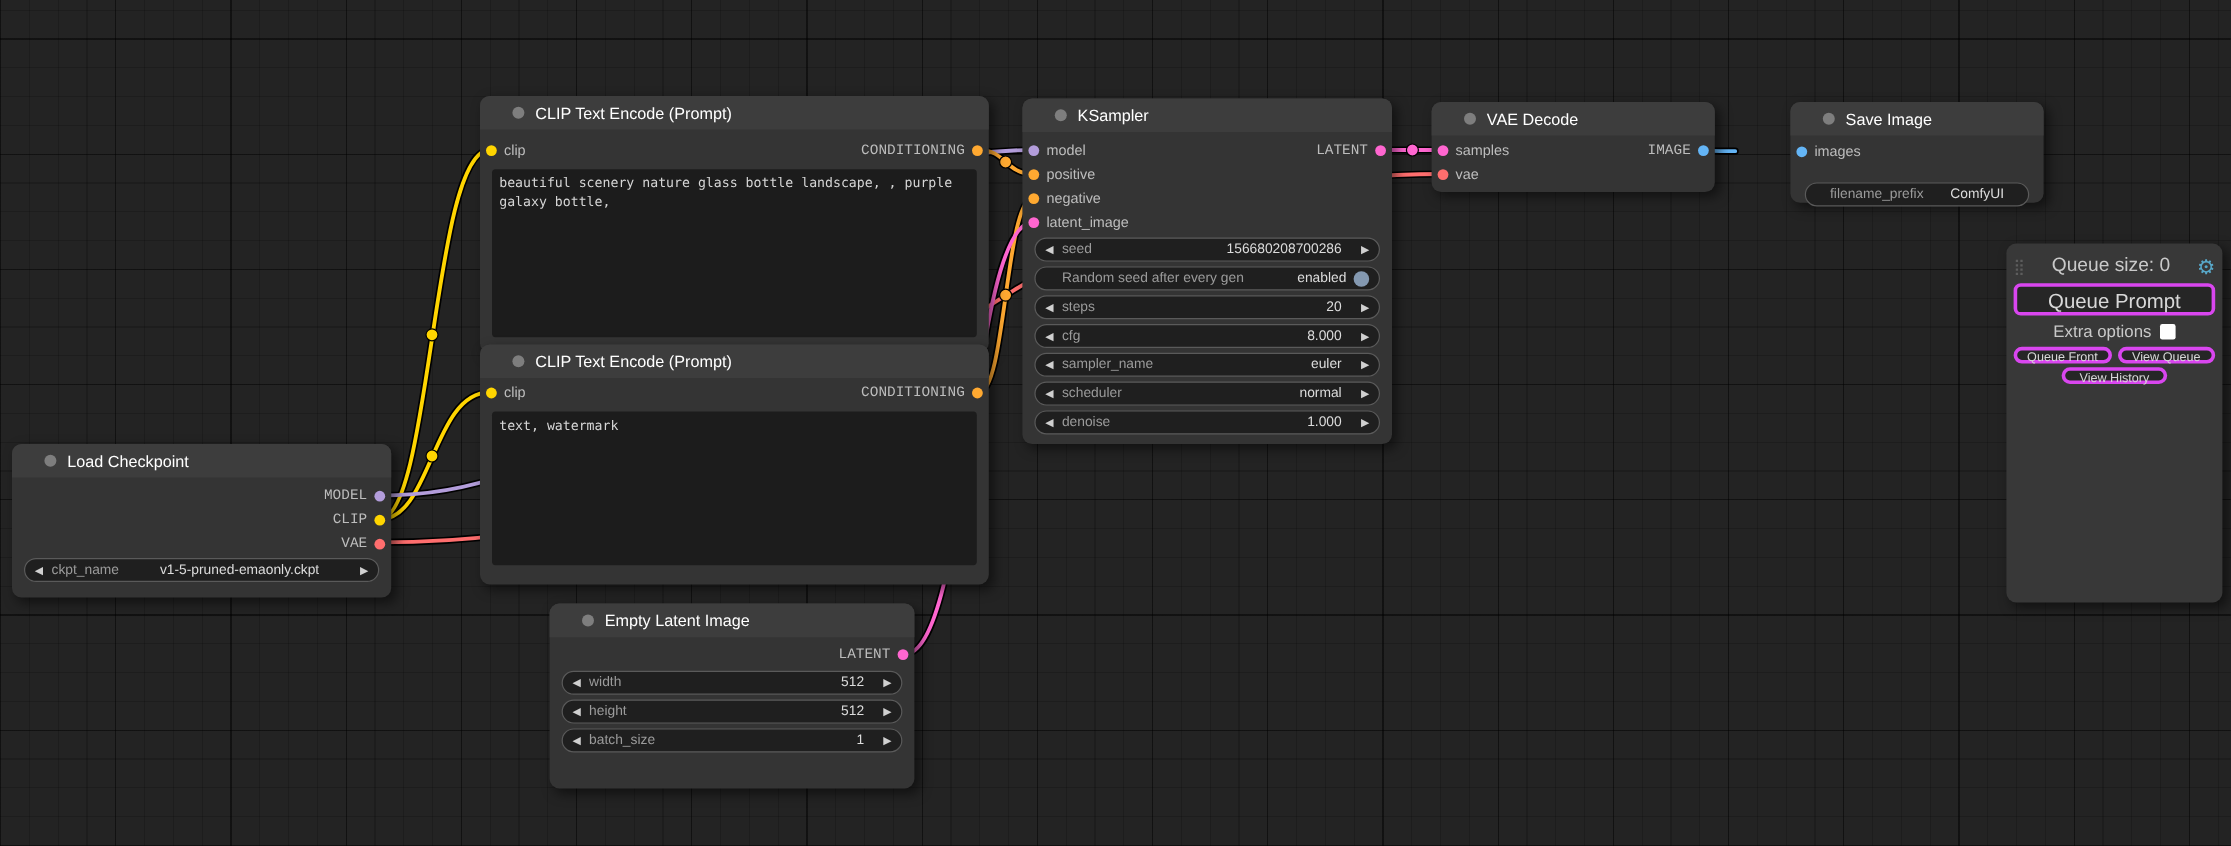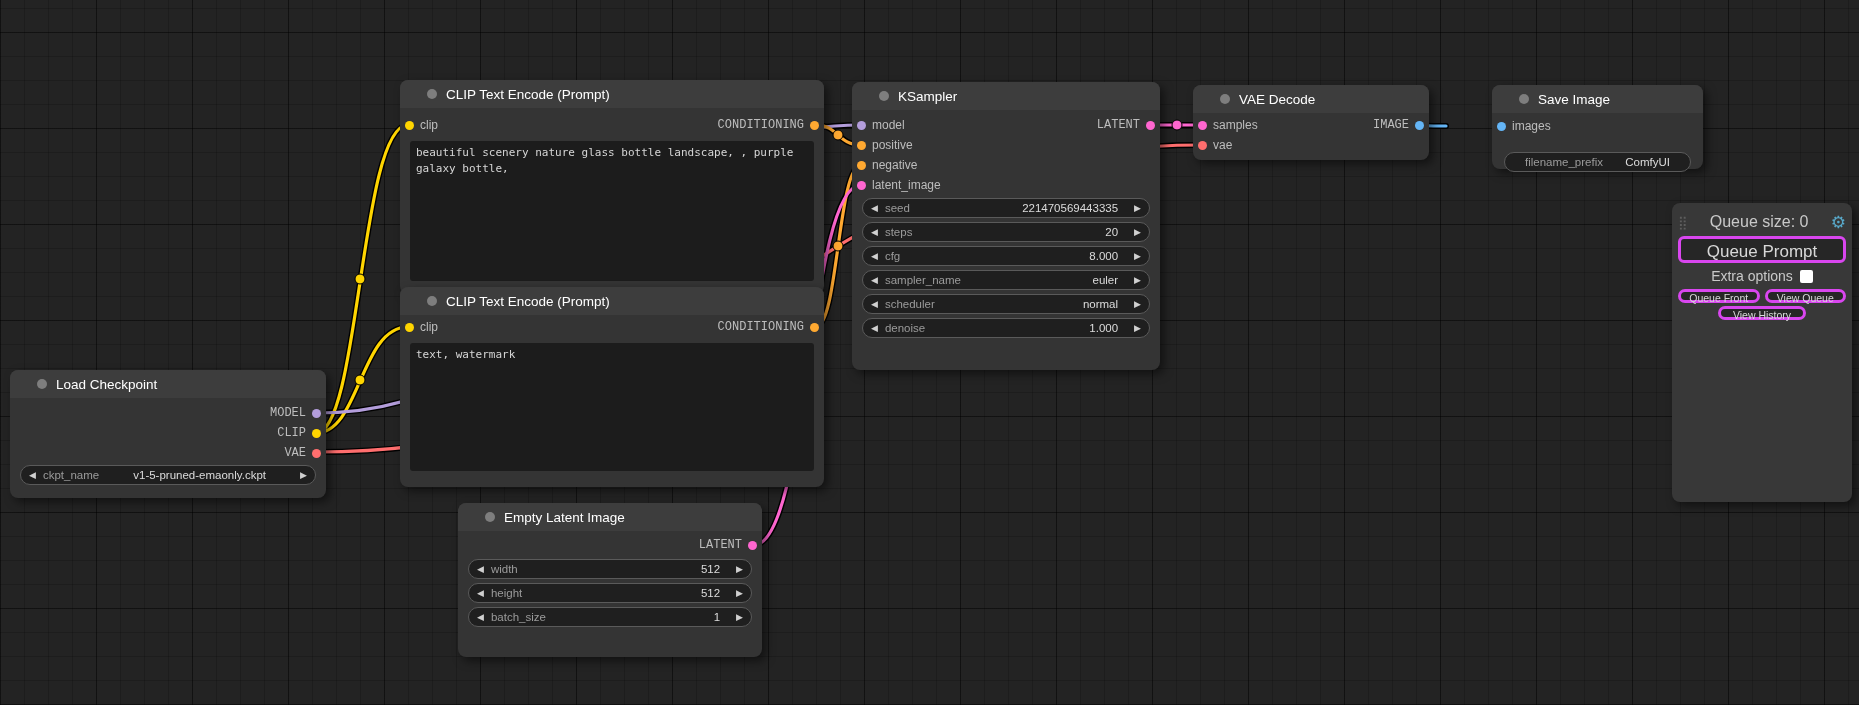--- a/index.html
+++ b/index.html
@@ -216,22 +216,27 @@
     <span class="pdot c-conditioning"></span>
     <span class="plabel">negative</span>
   </div>
   <div class="prow">
     <span class="pdot c-latent"></span>
     <span class="plabel">latent_image</span>
   </div>
   <div class="widget" style="margin-top:3px;">
     <span class="arrow">◀</span>
     <span class="wlabel">seed</span>
-    <span class="wvalue">221470569443335</span>
-    <span class="arrow">▶</span>
+    <span class="wvalue">156680208700286</span>
+    <span class="arrow">▶</span>
+  </div>
+  <div class="widget no-arrows">
+    <span class="wlabel">Random seed after every gen</span>
+    <span class="wvalue">enabled</span>
+    <span class="toggle-circle"></span>
   </div>
   <div class="widget">
     <span class="arrow">◀</span>
     <span class="wlabel">steps</span>
     <span class="wvalue">20</span>
     <span class="arrow">▶</span>
   </div>
   <div class="widget">
     <span class="arrow">◀</span>
     <span class="wlabel">cfg</span>

